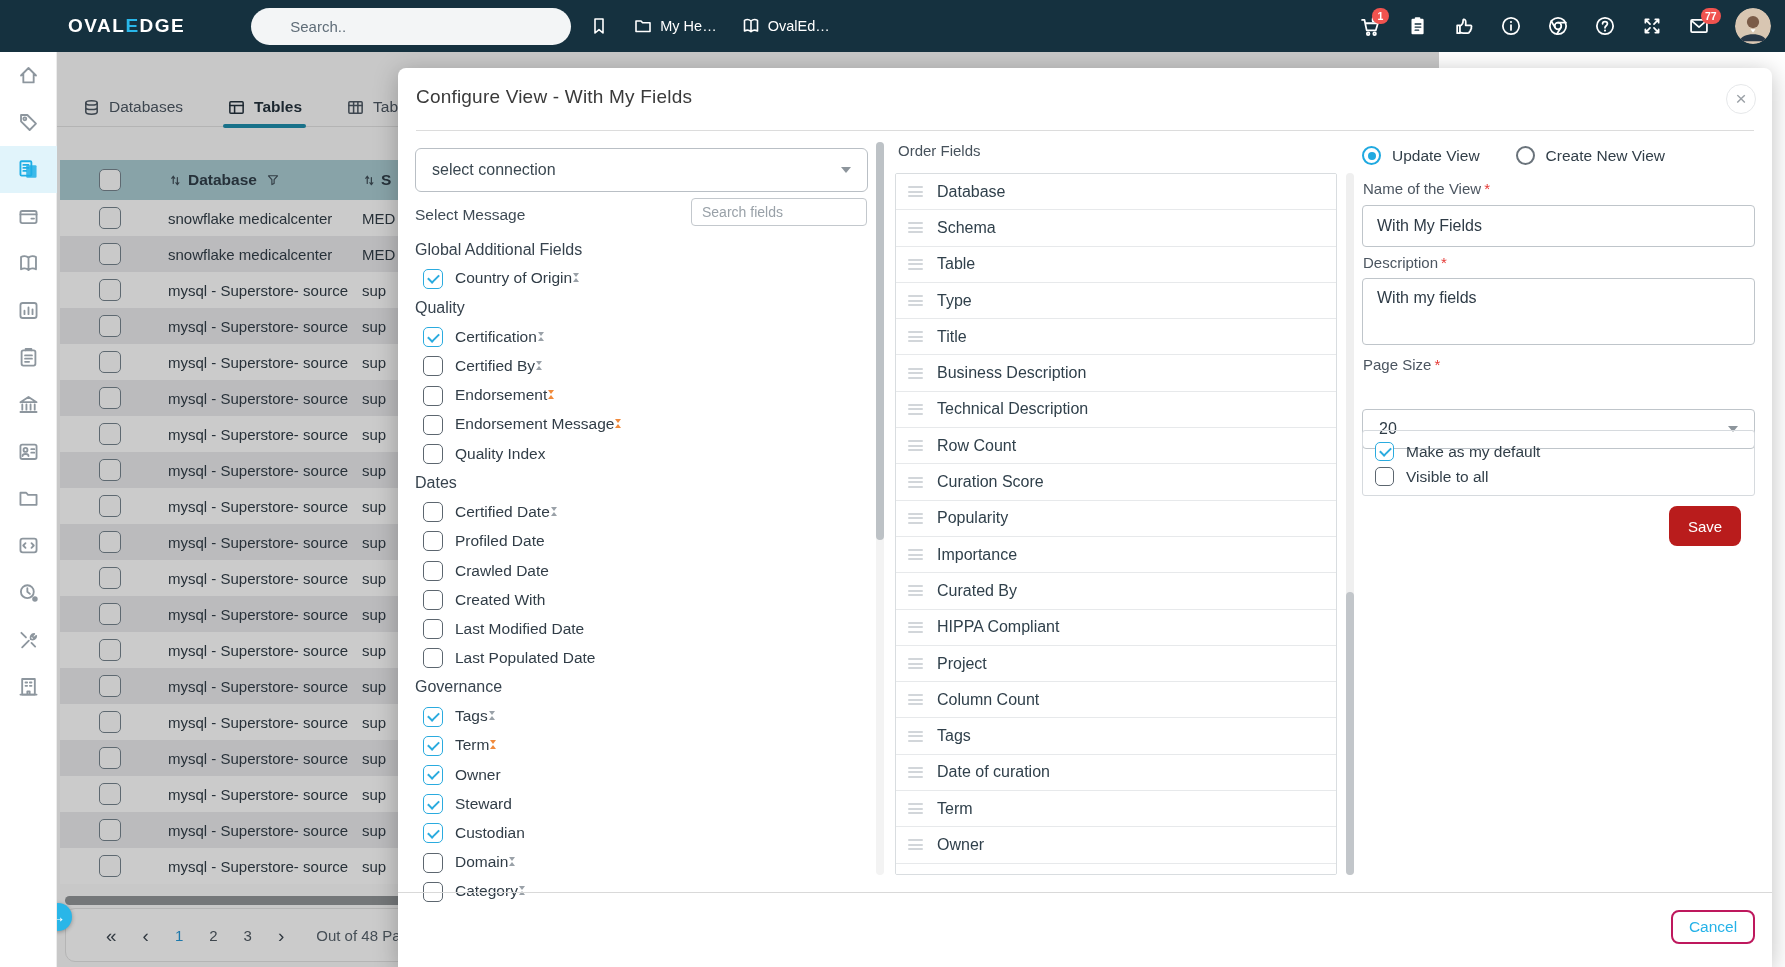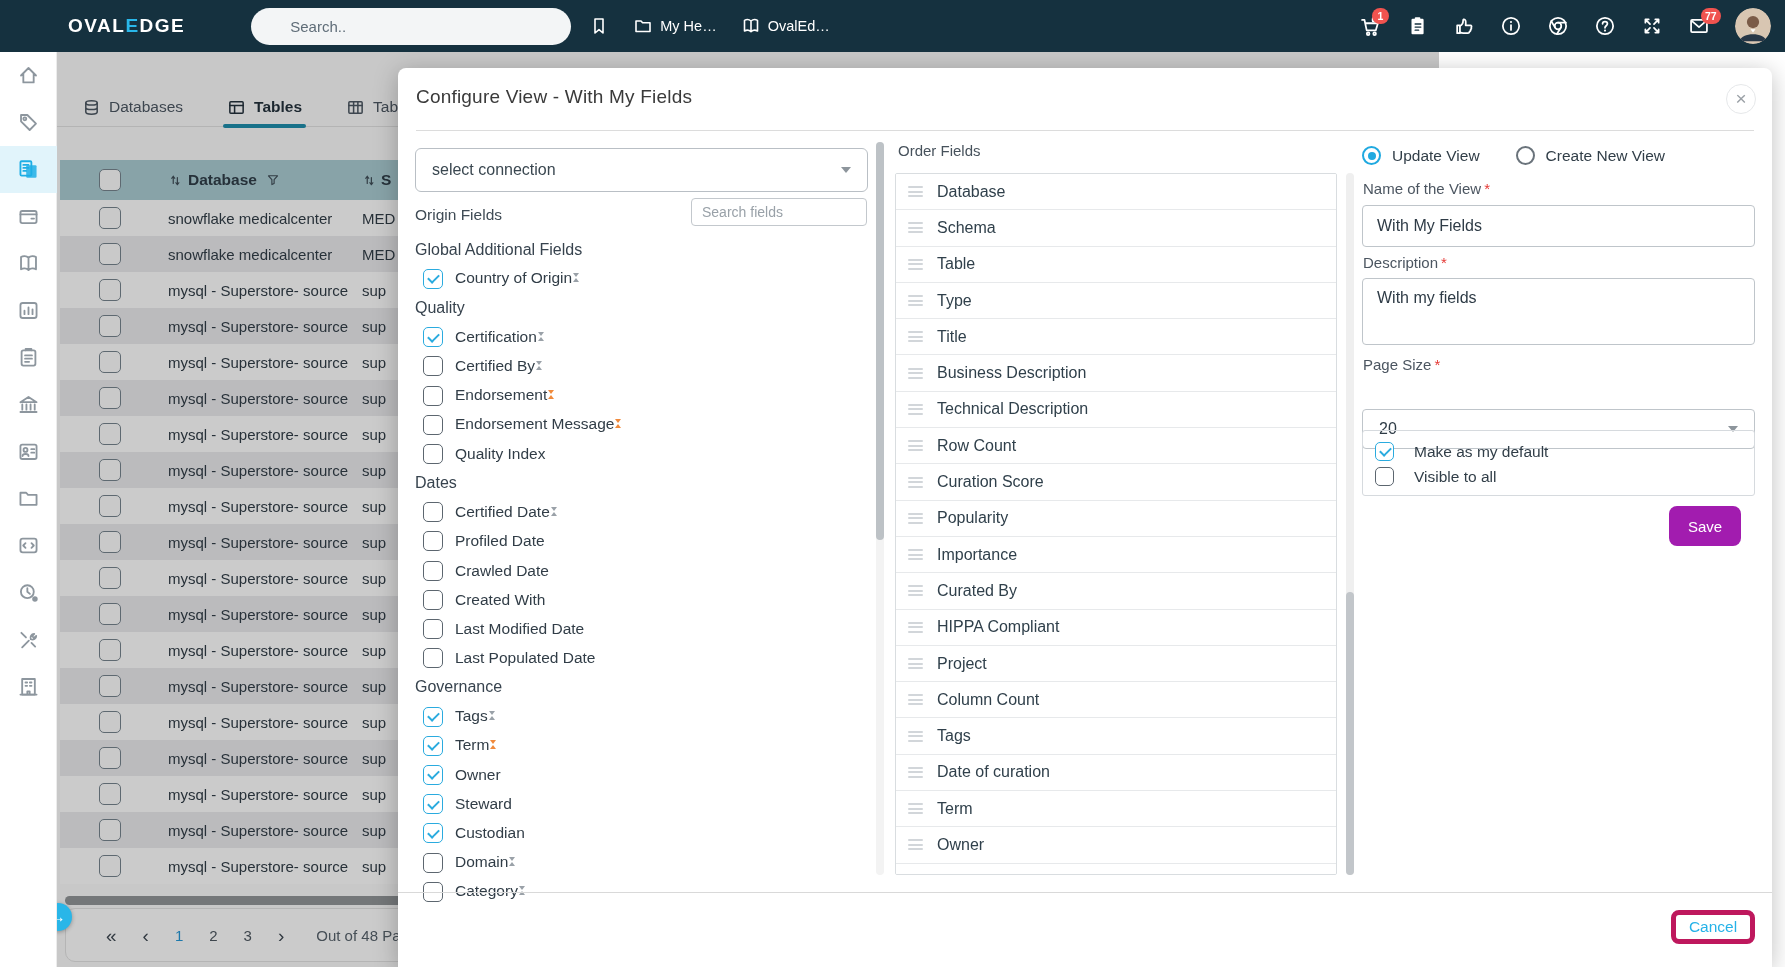--- a/index.html
+++ b/index.html
@@ -61,21 +61,21 @@
 
   .dim { position:absolute; left:57px; top:52px; right:0; bottom:0; background:rgba(18,18,18,0.22); z-index:4; }
   .float-next { position:absolute; left:44px; top:903px; width:28px; height:28px; border-radius:50%; background:#29b6e8; color:#fff; border:none; font-size:15px; line-height:28px; text-align:center; z-index:6; cursor:pointer; box-shadow:0 1px 4px rgba(0,0,0,.3); }
 
   
   .modal { position:absolute; left:398px; top:68px; width:1374px; height:899px; background:#fff; border-radius:8px 8px 0 0; z-index:10; box-shadow:0 4px 24px rgba(0,0,0,.25); }
   .m-title { position:absolute; left:18px; top:18px; font-size:19px; color:#3a3a3a; font-weight:500; letter-spacing:.2px; }
   .m-close { position:absolute; left:1328px; top:16px; width:30px; height:30px; border-radius:50%; border:1px solid #e6e8ea; color:#9aa0a6; font-size:19px; line-height:28px; text-align:center; cursor:pointer; background:#fff; }
   .m-divider { position:absolute; left:18px; right:18px; top:62px; border-bottom:1px solid #dcdcdc; }
   .m-footer { position:absolute; left:0; right:0; top:824px; bottom:0; border-top:1px solid #d9d9d9; }
-  .btn-cancel { position:absolute; right:17px; top:17px; width:84px; height:34px; background:#fff; border:5px solid #be185d; border-radius:8px; color:#25b2e8; font-size:15.5px; cursor:pointer; font-family:inherit; }
+  .btn-cancel { position:absolute; right:17px; top:17px; width:84px; height:34px; background:#fff; border:2px solid #be185d; border-radius:8px; color:#25b2e8; font-size:15.5px; cursor:pointer; font-family:inherit; }
 
   
   .conn-select { position:absolute; left:17px; top:80px; width:453px; height:44px; border:1px solid #b9bfc5; border-radius:6px; display:flex; align-items:center; padding:0 16px; font-size:16px; color:#3a4750; cursor:pointer; }
   .caret { width:0; height:0; border-left:5.5px solid transparent; border-right:5.5px solid transparent; border-top:6px solid #8d959c; margin-left:auto; }
   .sf-label { position:absolute; left:17px; top:138px; font-size:15.5px; color:#3f4b55; }
   .sf-search { position:absolute; left:293px; top:130px; width:176px; height:28px; border:1px solid #c3c8cd; border-radius:4px; display:flex; align-items:center; padding:0 8px 0 10px; }
   .sf-search input { border:none; outline:none; width:100%; font-size:14px; color:#333; font-family:inherit; }
   .sf-search input::placeholder { color:#99a1a8; }
   .sf-search .ico { width:14px; height:14px; color:#8a939b; flex:none; }
   .fields { position:absolute; left:17px; top:167px; width:460px; }
@@ -111,25 +111,25 @@
   .radio { width:19px; height:19px; border:2px solid #6a737b; border-radius:50%; position:relative; flex:none; }
   .mode.on .radio { border-color:#1fa9e0; }
   .mode.on .radio::after { content:""; position:absolute; left:3.5px; top:3.5px; width:8px; height:8px; border-radius:50%; background:#1fa9e0; }
   .mode .mlabel { font-size:15.5px; color:#313e48; }
   .f-label { position:absolute; font-size:15px; color:#4b5560; }
   .req { color:#e53935; margin-left:3px; }
   .f-input { position:absolute; left:964px; width:393px; height:42px; border:1px solid #bfc5ca; border-radius:4px; padding:0 14px; font-size:16px; color:#2e3b46; font-family:inherit; outline:none; background:#fff; }
   .f-textarea { position:absolute; left:964px; top:210px; width:393px; height:67px; border:1px solid #bfc5ca; border-radius:4px; padding:10px 14px; font-size:16px; color:#2e3b46; font-family:inherit; resize:none; outline:none; }
   .ps-select { position:absolute; left:964px; top:313px; width:393px; height:40px; border:1px solid #bfc5ca; border-radius:4px; display:flex; align-items:center; padding:0 16px; font-size:16px; color:#2e3b46; cursor:pointer;margin-top:28px; }
   .opt-box { position:absolute; left:964px; top:362px; width:393px; height:66px; border:1px solid #d6dade; border-radius:3px; padding:8px 0 0 12px; }
-  .opt-row { height:25px; display:flex; align-items:center; gap:20px; }
+  .opt-row { height:25px; display:flex; align-items:center; gap:12px; }
   .opt-row .cb { width:19px; height:19px; }
   .opt-row .cb.on::after { left:3.5px; top:4px; }
   .opt-row .olbl { font-size:15.5px; color:#313e48; }
-  .btn-save { position:absolute; left:1271px; top:438px; width:72px; height:40px; background:#a21caf; border:none; border-radius:8px; color:#fff; font-size:15px; cursor:pointer; font-family:inherit; }
+  .btn-save { position:absolute; left:1271px; top:438px; width:72px; height:40px; background:#b91c1c; border:none; border-radius:8px; color:#fff; font-size:15px; cursor:pointer; font-family:inherit; }
 
   .ico svg { width:100%; height:100%; display:block; }
 </style>
 </head>
 <body>
 
 <div id="app">
 
   <header class="navbar">
     <div class="logo">
@@ -573,21 +573,21 @@
 
   <section class="modal">
     <h1 class="m-title">Configure View - With My Fields</h1>
     <div class="m-close">×</div>
     <div class="m-divider"></div>
 
     <div class="conn-select">
       <span>select connection</span>
       <span class="caret"></span>
     </div>
-    <div class="sf-label">Origin Fields</div>
+    <div class="sf-label">Select Message</div>
     <div class="sf-search">
       <input type="text" placeholder="Search fields" style="">
       <span class="ico"></span>
     </div>
     <div class="fields" id="fieldList">
         <div class="fgroup-h">Global Additional Fields</div>
         <div class="fitem">
           <span class="cb on"></span>
           <span class="flabel">Country of Origin<span class="hg gray">
               <i class="t"></i>

